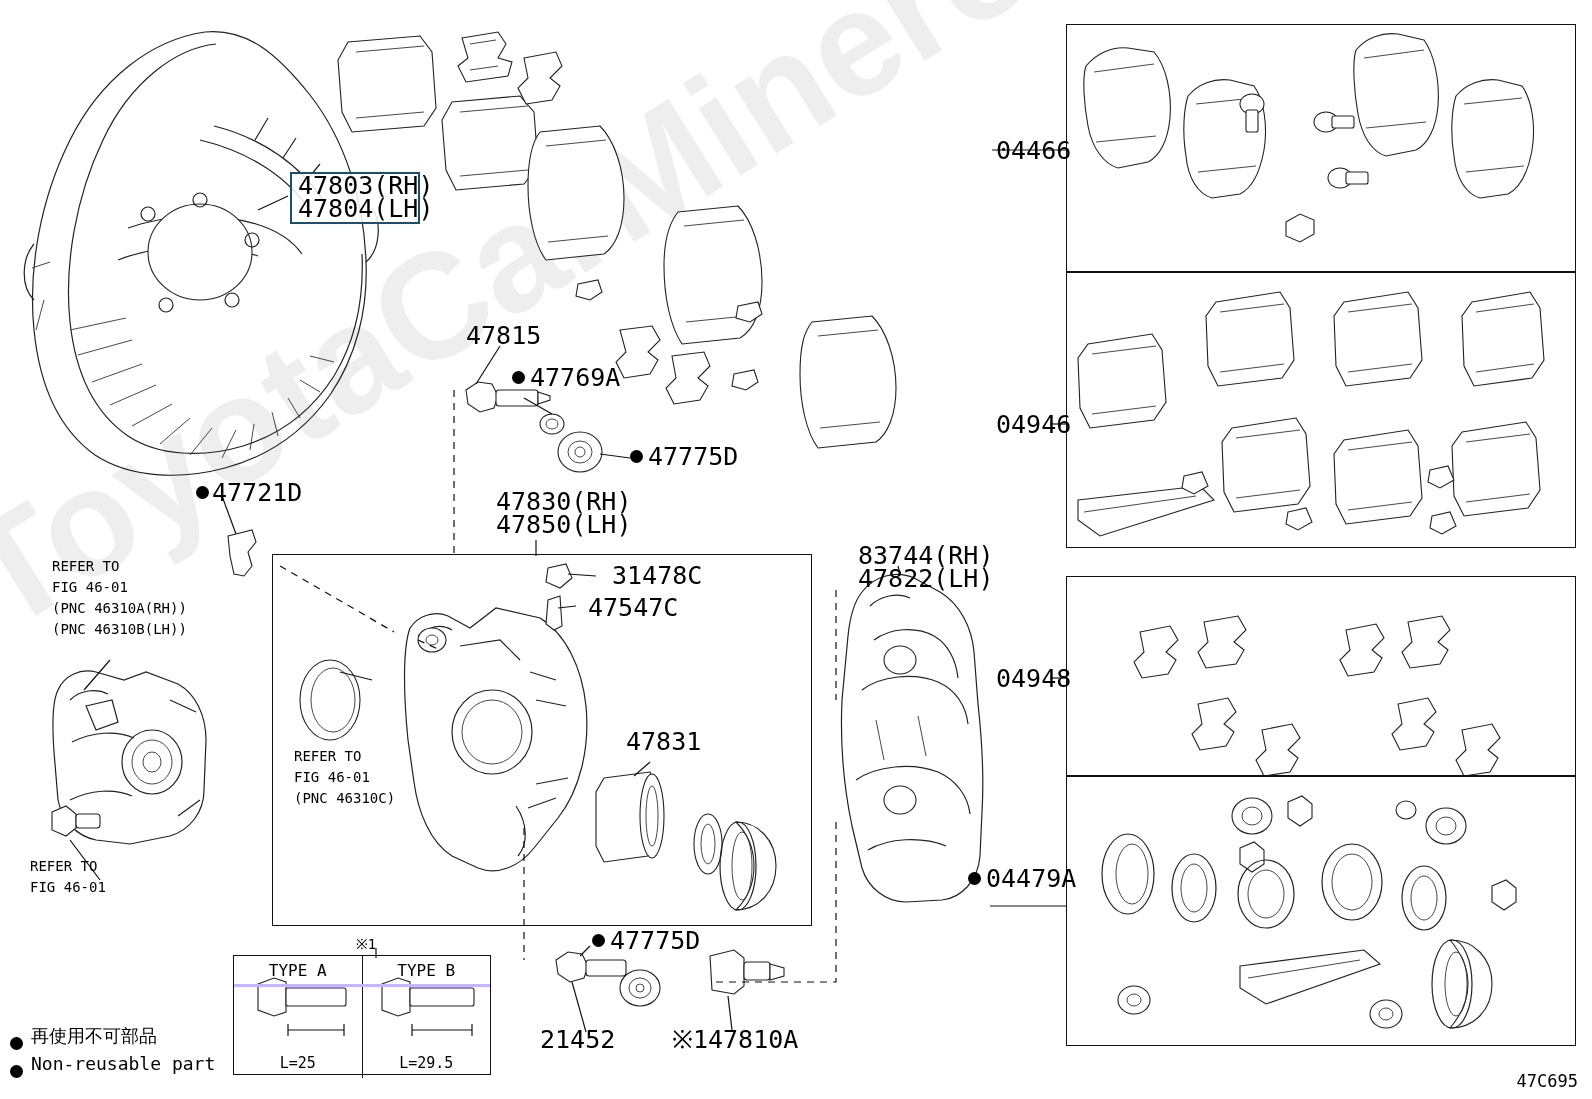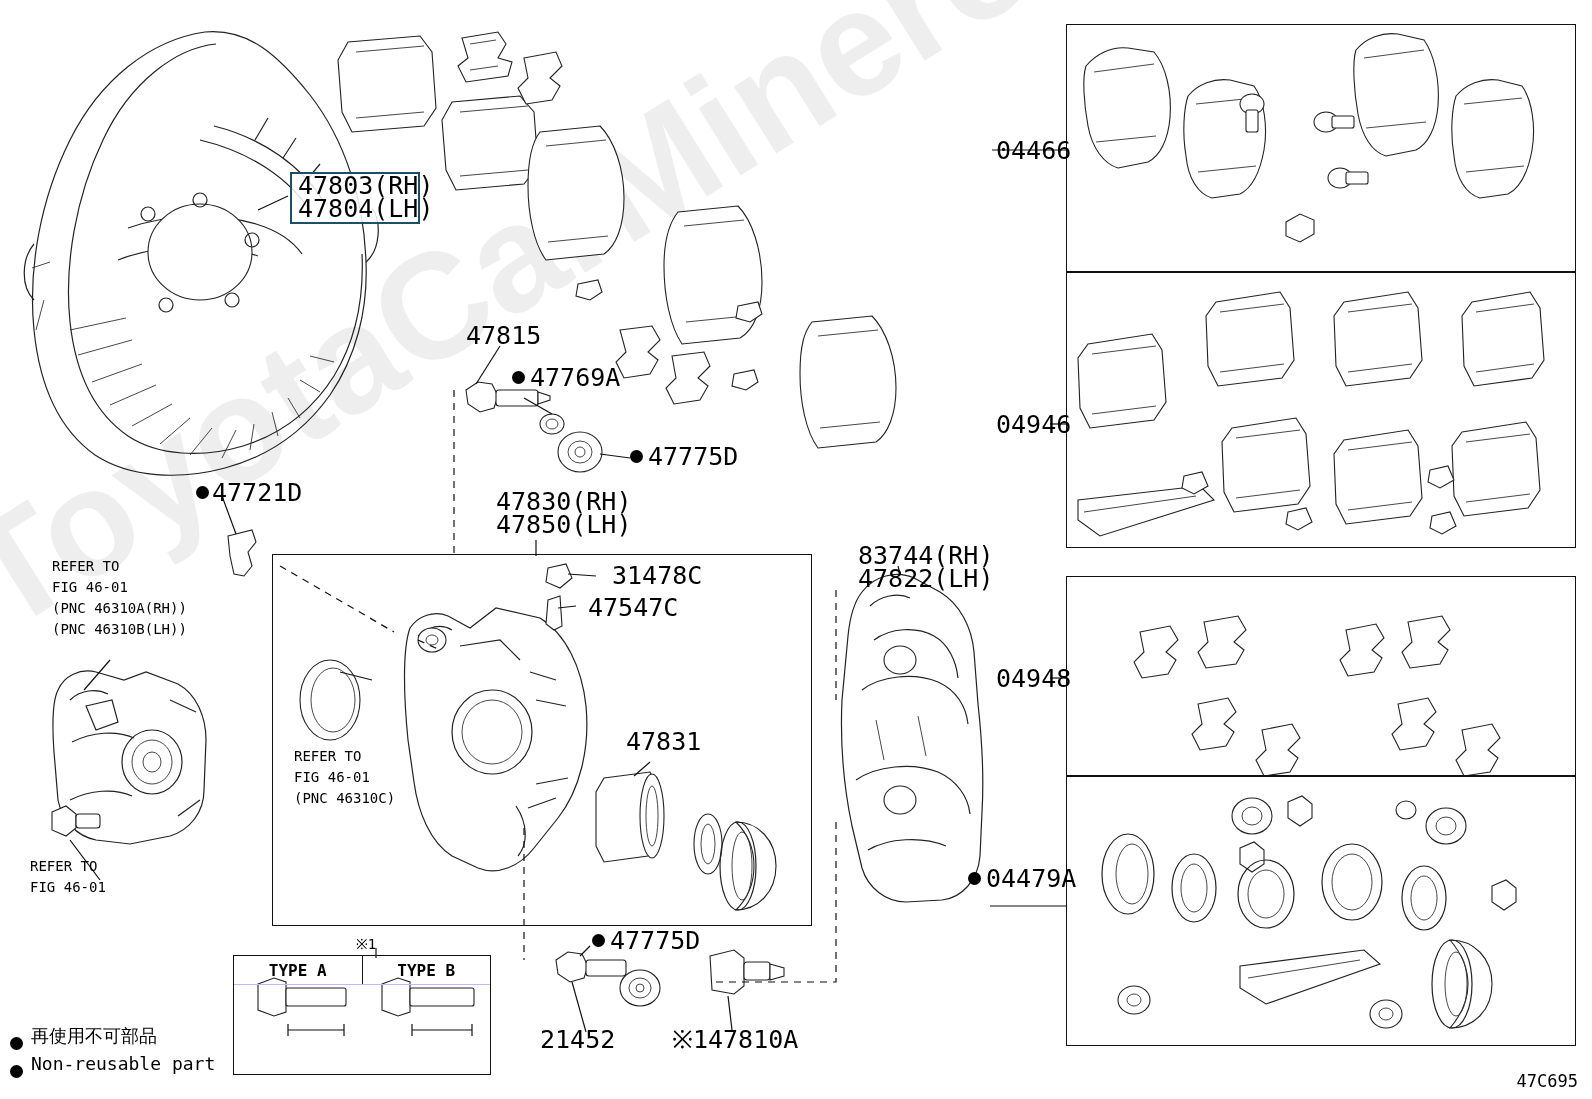--- a/index.html
+++ b/index.html
@@ -15,21 +15,21 @@
       font-family:"Liberation Sans",sans-serif;font-size:150px;font-weight:bold;
       color:rgba(120,120,130,0.13);white-space:nowrap;pointer-events:none;}
   svg{position:absolute;left:0;top:0;width:1592px;height:1099px;overflow:visible;}
   .ln{stroke:#111;stroke-width:1.2;fill:none;}
   .dsh{stroke:#111;stroke-width:1.2;fill:none;stroke-dasharray:7 6;}
   .pt{stroke:#222;stroke-width:1.2;fill:none;}
   .ptf{stroke:#222;stroke-width:1.1;fill:#fff;}
   .ptl{stroke:#333;stroke-width:0.9;fill:none;}
   #code{position:absolute;right:14px;bottom:8px;font-size:17px;}
   .tbl{position:absolute;left:233px;top:955px;width:258px;height:120px;border:1px solid #111;box-sizing:border-box;}
-  .tbl .hdr{display:flex;height:28px;border-bottom:1px solid #c4b5fd;font-weight:bold;}
+  .tbl .hdr{display:flex;height:28px;border-bottom:3px solid #c4b5fd;}
   .tbl .hdr div{flex:1;display:flex;align-items:center;justify-content:center;font-size:16px;}
   .tbl .hdr div:first-child{border-right:1px solid #111;}
   .tbl .bdy{display:flex;height:91px;}
   .tbl .bdy>div{flex:1;position:relative;}
   .tbl .bdy>div:first-child{border-right:1px solid #111;}
   .dimtxt{position:absolute;bottom:6px;left:0;width:100%;text-align:center;font-size:15px;}
   .legend{position:absolute;left:10px;top:1022px;font-size:18px;line-height:28px;}
   .legend .row{display:flex;align-items:flex-end;gap:8px;}
   .legend .bullet{width:13px;height:13px;border-radius:50%;background:#000;display:inline-block;}
 </style>
@@ -359,20 +359,28 @@
 
 <div class="lbl" style="left:996px;top:139px;">04466</div>
 <div class="lbl" style="left:996px;top:413px;">04946</div>
 <div class="lbl" style="left:996px;top:667px;">04948</div>
 
 <div class="tbl">
   <div class="hdr">
     <div>TYPE A</div>
     <div>TYPE B</div>
   </div>
+  <div class="bdy">
+    <div>
+      <span class="dimtxt">L=25</span>
+    </div>
+    <div>
+      <span class="dimtxt">L=29.5</span>
+    </div>
+  </div>
 </div>
 
 <div class="legend">
   <div class="row">
       <span class="bullet"></span>
     <span>再使用不可部品</span>
     </div>
   <div class="row">
       <span class="bullet"></span>
     <span>Non-reusable part</span>

